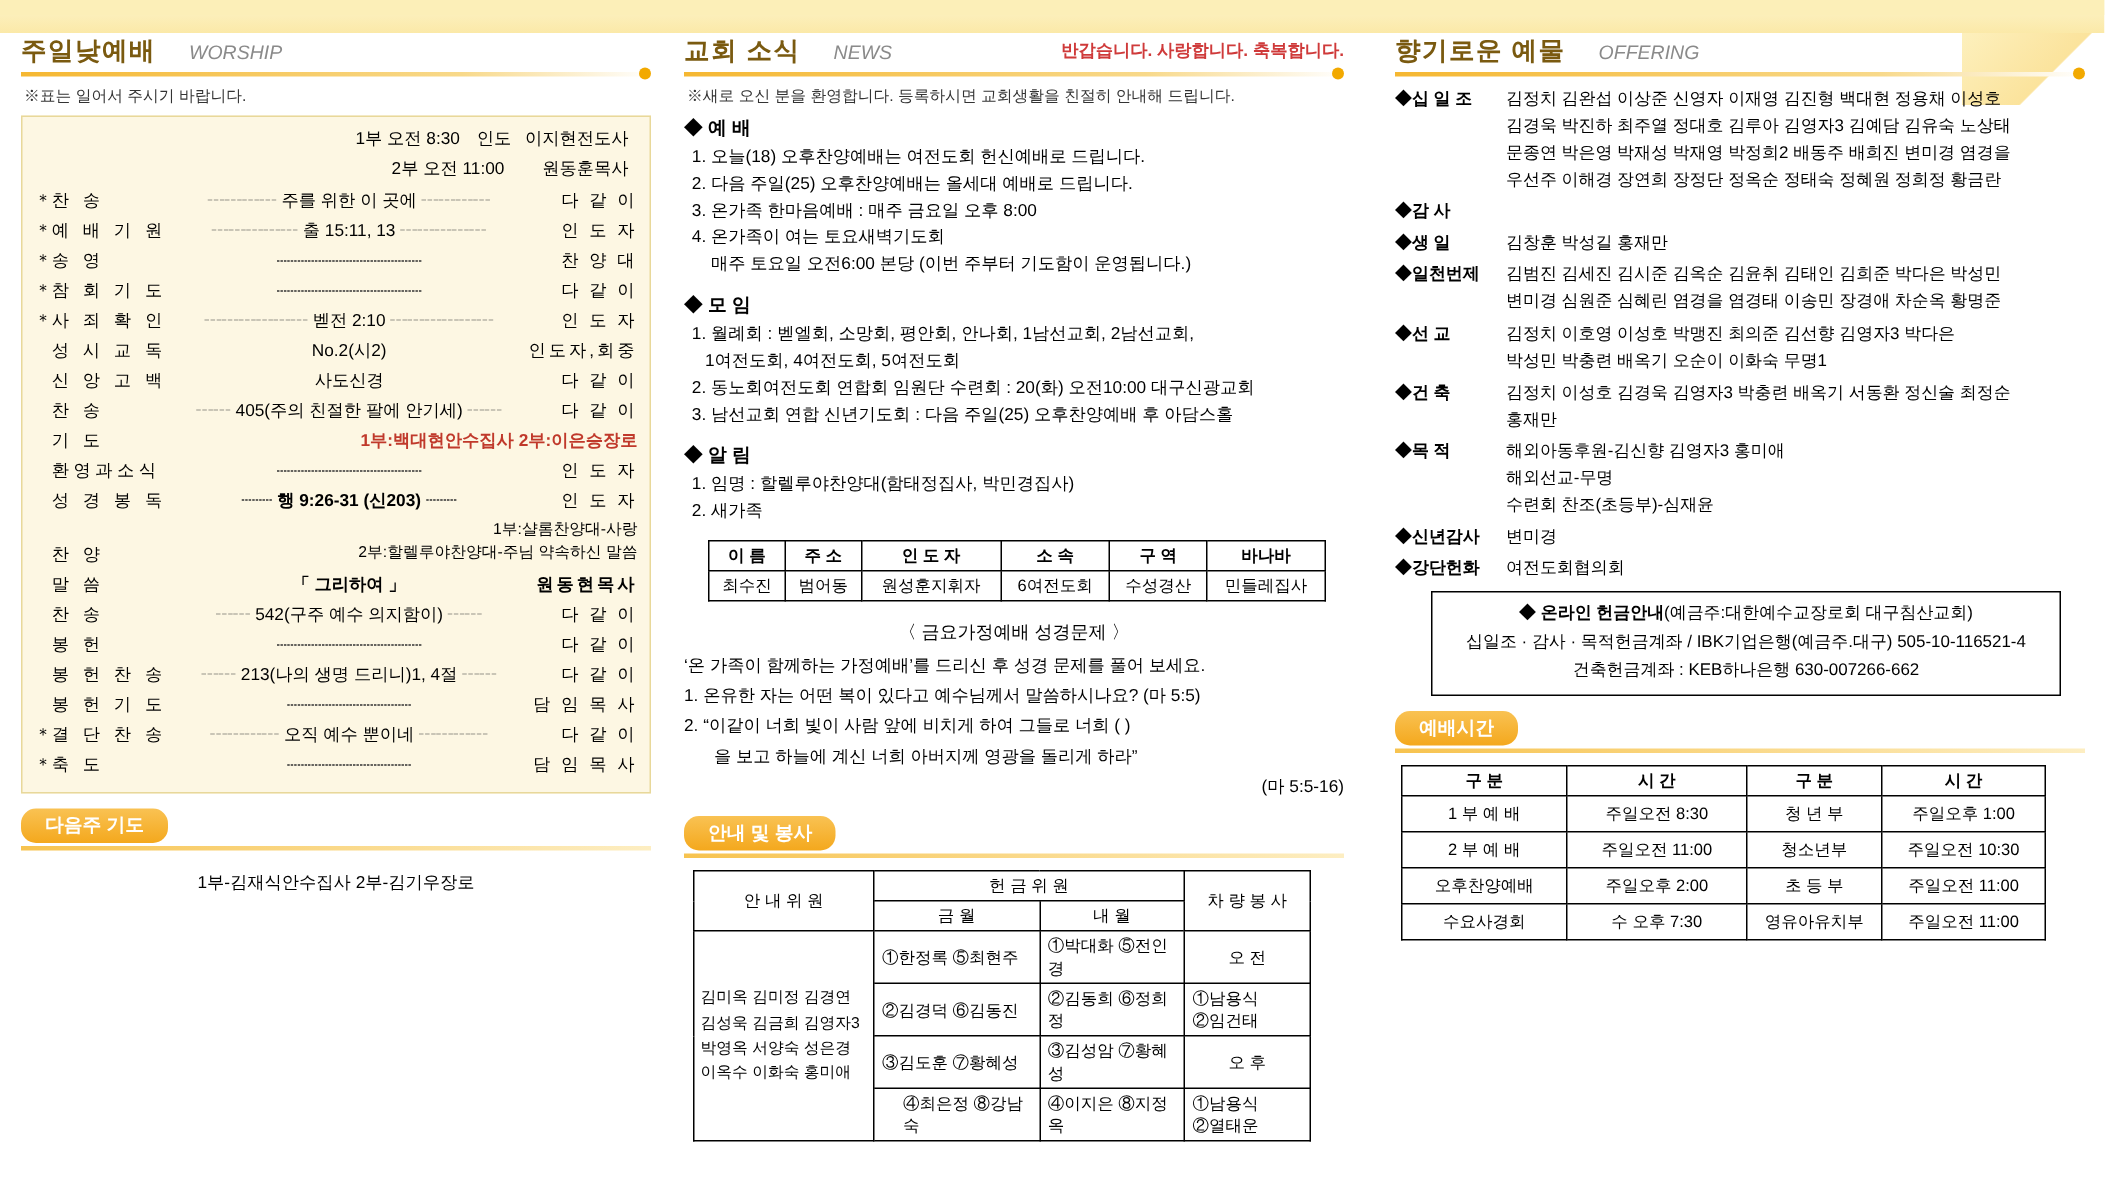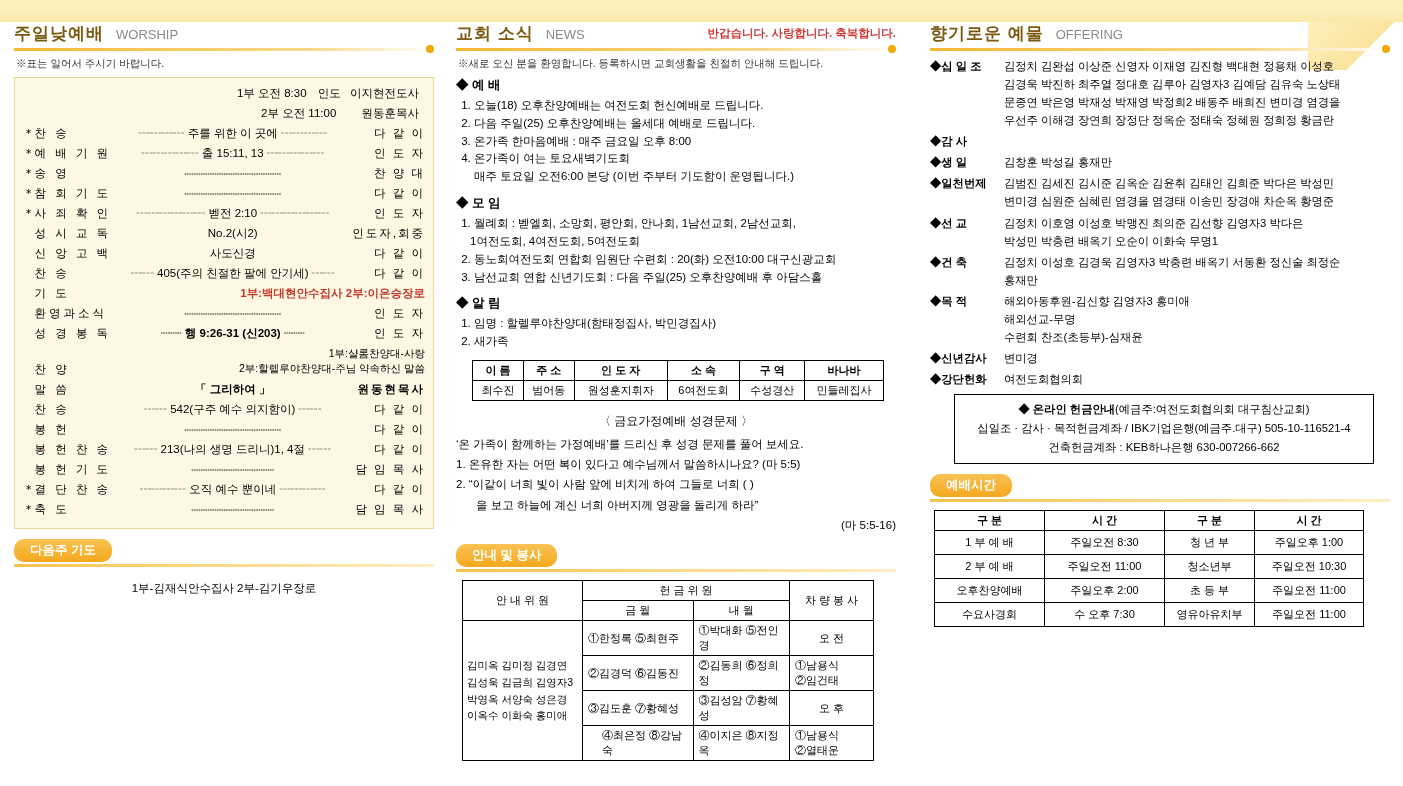--- a/index.html
+++ b/index.html
@@ -31,21 +31,21 @@
   .col1 { left:14px;  width:420px; }
   .col2 { left:456px; width:440px; }
   .col3 { left:930px; width:460px; }
 
   
   .sec-title { position:relative; padding-bottom:2px; margin-bottom:4px;}
   .sec-title .kr {
     font-size:17px; font-weight:bold; color:#7a5a10; letter-spacing:1px;
   }
   .sec-title .en {
-    font-size:13px; color:#8a8a8a; margin-left:12px;
+    font-size:13px; font-style:italic; color:#8a8a8a; margin-left:22px;
   }
   .sec-title .rule {
     display:block; height:3px; margin-top:3px;
     background:linear-gradient(to right,#f5b731,#f8d98a 70%,#ffffff);
     position:relative;
   }
   .sec-title .dot {
     position:absolute; right:0; top:-3px; width:8px; height:8px;
     border-radius:50%; background:#f2a900;
   }
@@ -426,21 +426,21 @@
       <div class="off-body">변미경</div>
     </div>
     <div class="off-row">
       <div class="off-label">◆강단헌화</div>
       <div class="off-body">여전도회협의회</div>
     </div>
   </div>
 
   <div class="boxed" style="margin-left:24px; width:420px;">
     <div class="ttl">
-      <span>◆ 온라인 헌금안내</span><span style="font-weight:normal;">(예금주:여전도회협의회 대구침산교회)</span>
+      <span>◆ 온라인 헌금안내</span><span style="font-weight:normal;">(예금주:대한예수교장로회 대구침산교회)</span>
     </div>
     <div>십일조 · 감사 · 목적헌금계좌 /  IBK기업은행(예금주.대구) 505-10-116521-4</div>
     <div>건축헌금계좌 :  KEB하나은행 630-007266-662</div>
   </div>
 
   <div class="tabwrap">
     <span class="tab">예배시간</span>
     <div style="height:3px; background:linear-gradient(to right,#f7c34f,#fdeec2); margin-top:2px;"></div>
   </div>
 

